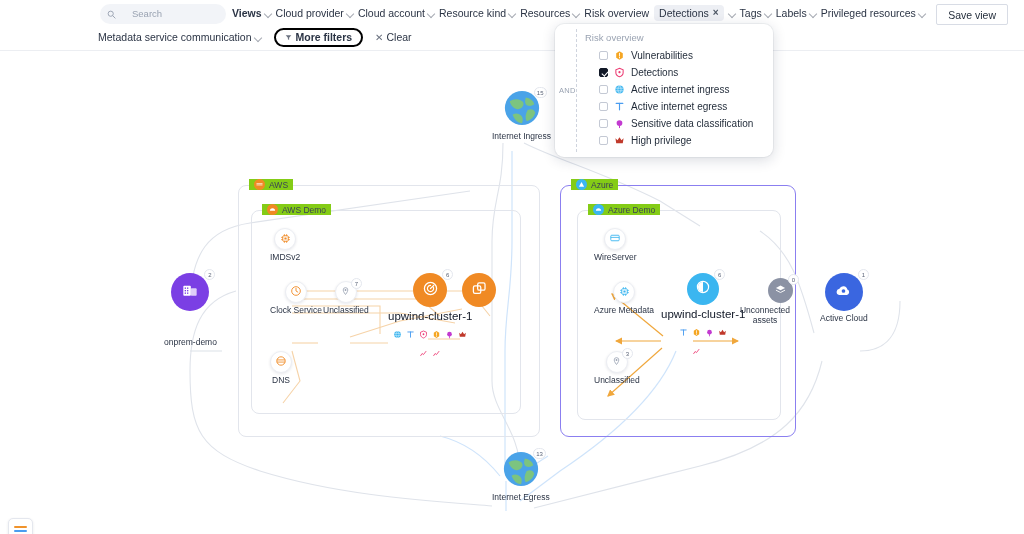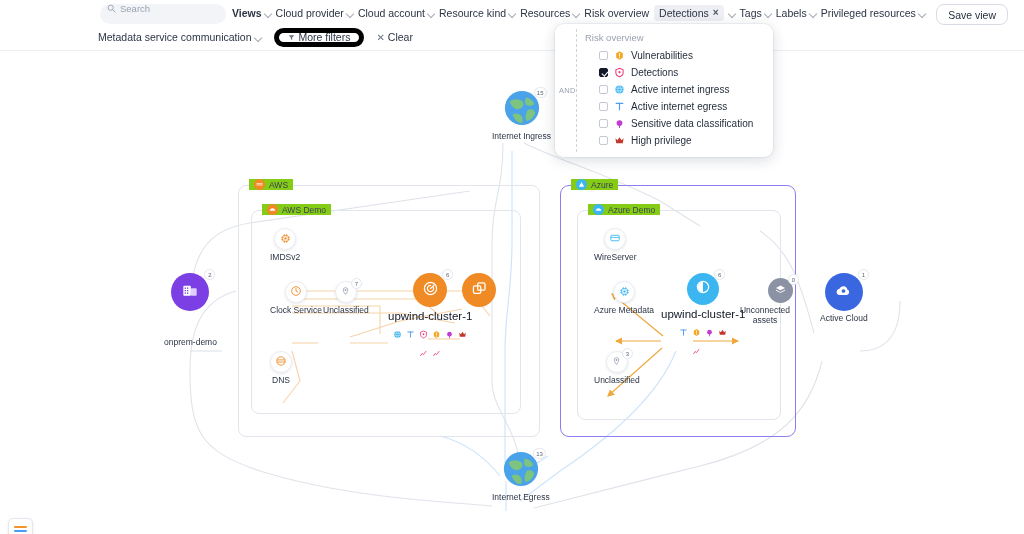--- a/index.html
+++ b/index.html
@@ -16,21 +16,21 @@
   
   .toolbar {
     position: absolute; left: 0; top: 0; width: 1024px; height: 50px;
     background: #fff; z-index: 40;
   }
 
   .search-box {
     position: absolute; left: 100px; top: 4px;
     width: 126px; height: 20px;
     background: #f2f4f8; border-radius: 10px;
-    display: flex; padding: 0 7px; gap: 4px;
+    display: flex; align-items: center; padding: 0 7px; gap: 16px;
   }
   .search-icon-svg { flex: 0 0 auto; display:block; }
   .search-ph { font-size: 9.5px; color: #9aa3b2; line-height: 1; }
 
   .filter-item {
     display: inline-flex; align-items: center; gap: 3px;
     font-size: 10.5px; color: #2b3445; white-space: nowrap;
     cursor: pointer; height: 20px;
   }
   .filter-item.bold { font-weight: bold; }
@@ -48,29 +48,29 @@
   .chip-wrap { display: inline-flex; align-items: center; gap: 5px; }
   .chip {
     display: inline-flex; align-items: center; gap: 4px;
     background: #edeff4; border-radius: 4px;
     padding: 2px 5px; font-size: 10.5px; color: #2b3445;
   }
   .chip-x { font-size: 10px; color: #4b5563; font-weight: bold; cursor: pointer; line-height: 1; }
 
   .more-filters {
     display: inline-flex; align-items: center; gap: 4px;
-    border: 5px solid #000000; border-radius: 11px;
-    height: 19px; padding: 0 9px; font-size: 10.5px; color: #2b3445; cursor: pointer;
+    border: 2px solid #000000; border-radius: 11px;
+    height: 19px; padding: 0 9px; font-size: 10.5px; color: #2b3445; cursor: pointer; font-weight: bold;
   }
   .clear-btn { display: inline-flex; align-items: center; gap: 3px; font-size: 10.5px; color: #2b3445; cursor: pointer; }
   .clear-x { font-size: 10px; color: #6b7280; }
 
   .save-view {
     position: absolute; right: 16px; top: 4px;
-    border: 1px solid #d8dce5; border-radius: 8px; background: #fff;
+    border: 1px solid #d8dce5; border-radius: 2px; background: #fff;
     height: 21px; padding: 0 11px; font-size: 10.5px; color: #1f2937;
     display: flex; align-items: center; cursor: pointer;
   }
 
   .toolbar-sep {
     position: absolute; left: 0; top: 50px; width: 1024px; height: 1px; background: #eceef2; z-index: 39;
   }
 
   
   .dropdown {

